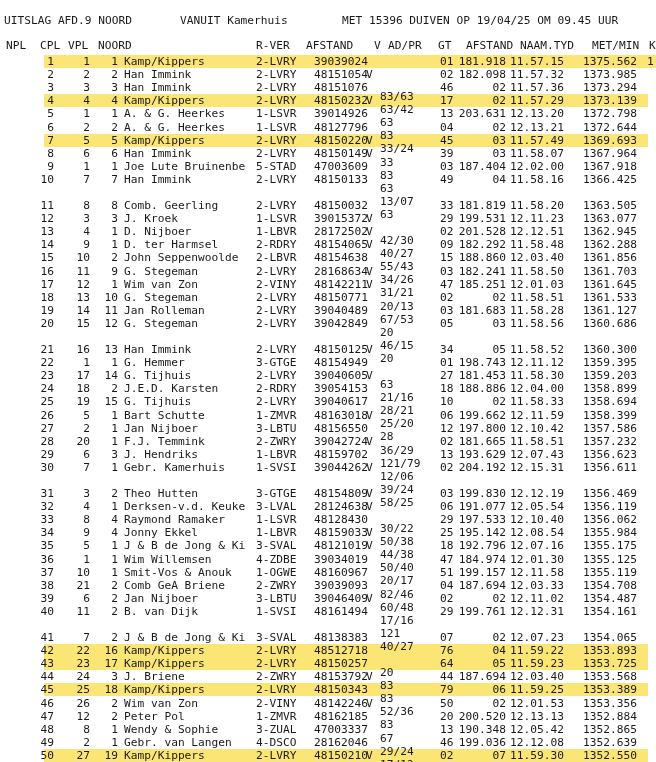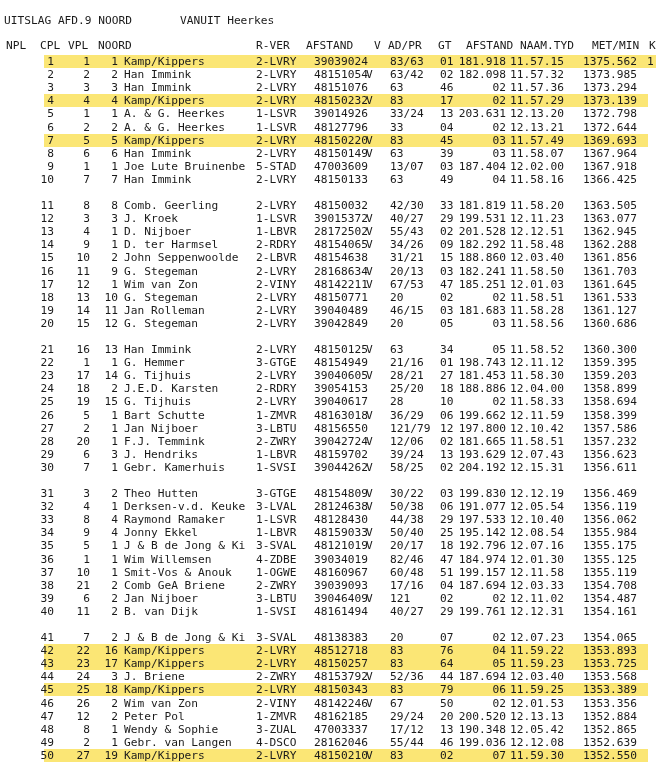--- a/index.html
+++ b/index.html
@@ -11,34 +11,35 @@
   .row.hl::before { content: ""; position: absolute; left: 44px; right: 8px; top: 0; bottom: 0; background: #fbe675; z-index: 0; }
   .row.hl.r1::before { right: 0; }
   .c { position: absolute; top: 0; z-index: 1; }
   .npl { left: 22px; width: 32px; text-align: right; }
   .cpl { left: 60px; width: 30px; text-align: right; }
   .vpl { left: 92px; width: 26px; text-align: right; }
   .naam { left: 124px; width: 132px; overflow: hidden; }
   .rver { left: 256px; }
   .ring { left: 314px; }
   .v { left: 366px; }
-  .adpr { left: 390px; }
+  .adpr { left: 380px; margin-top: 35px; }
   .gt { left: 440px; }
   .afst { left: 438px; width: 68px; text-align: right; }
   .tyd { left: 510px; }
   .met { left: 583px; }
   .k { left: 647px; }
   .h { position: absolute; top: 0; margin-top: 11px; }
 </style>
 </head>
 <body>
 
 <div class="line title">
   <span class="h" style="left:4px">UITSLAG AFD.9 NOORD</span>
-  <span class="h" style="left:180px">VANUIT Heerkes</span>
+  <span class="h" style="left:180px">VANUIT Kamerhuis</span>
+  <span class="h" style="left:342px">MET 15396 DUIVEN OP 19/04/25 OM 09.45 UUR</span>
 </div>
 
 <div class="line hdr">
   <span class="h" style="left:6px">NPL</span>
   <span class="h" style="left:40px">CPL</span>
   <span class="h" style="left:68px">VPL</span>
   <span class="h" style="left:98px">NOORD</span>
   <span class="h" style="left:256px">R-VER</span>
   <span class="h" style="left:306px">AFSTAND</span>
   <span class="h" style="left:374px">V</span>

